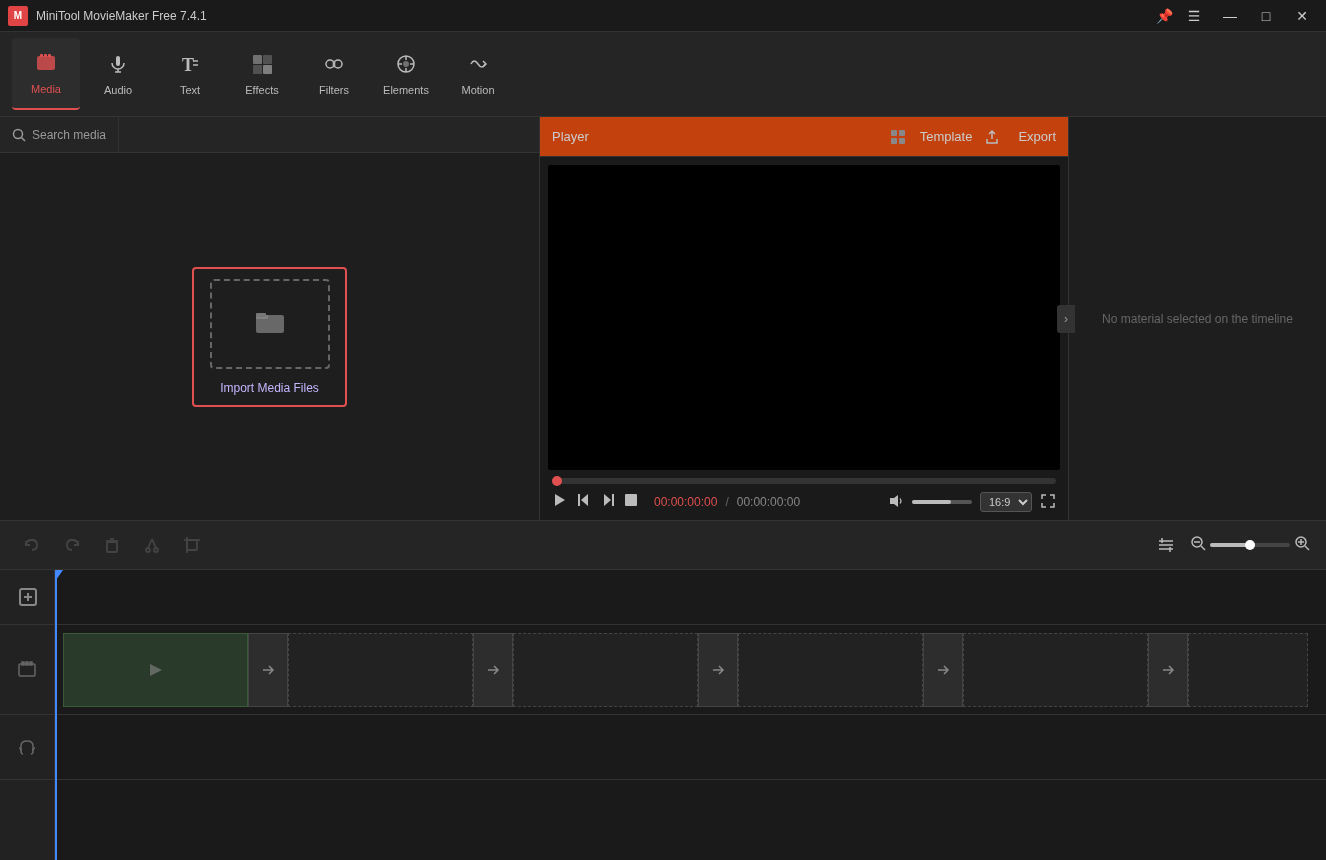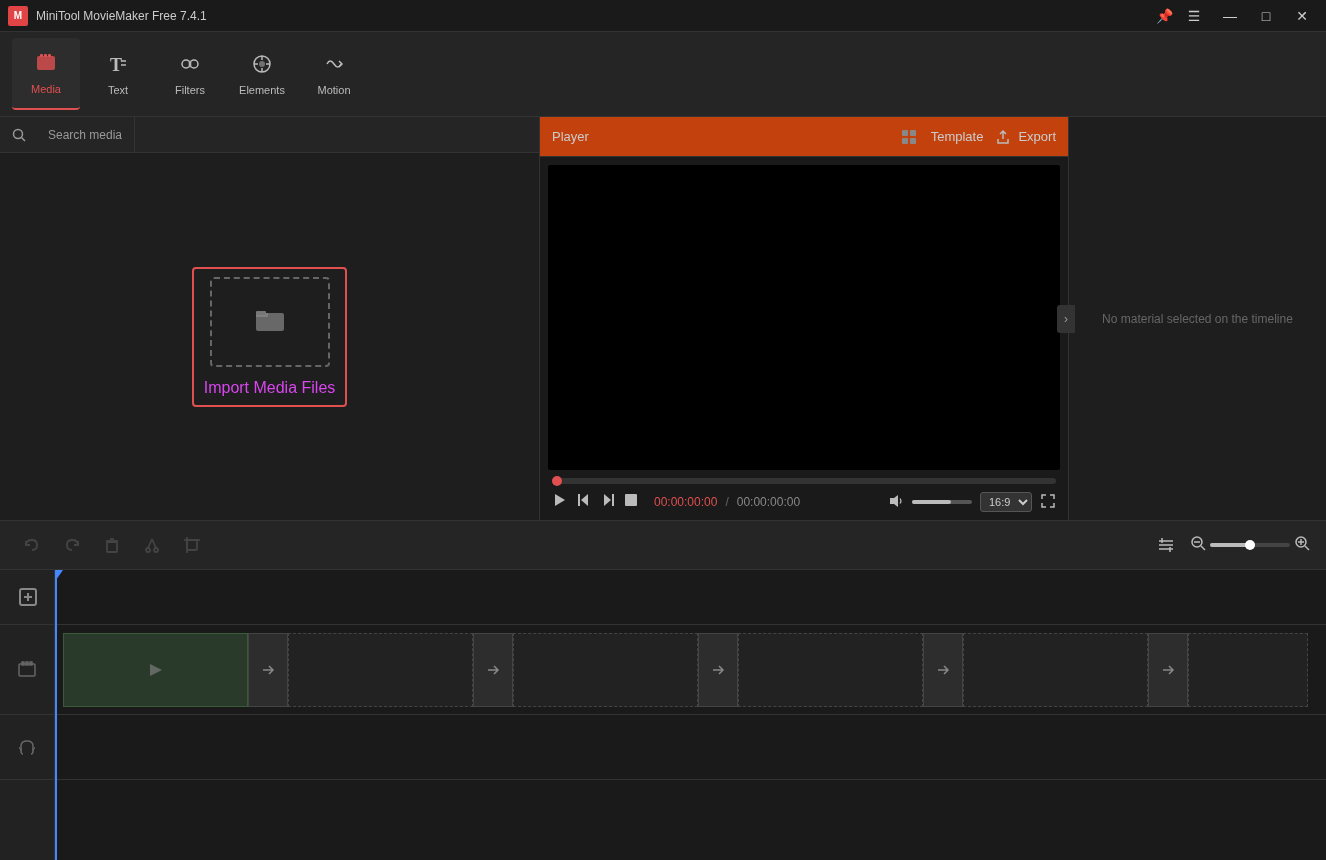--- a/index.html
+++ b/index.html
@@ -60,37 +60,37 @@
     #left-panel-toolbar {
       height: 36px;
       background: #252525;
       display: flex;
       align-items: center;
       border-bottom: 1px solid #333;
     }
     #search-media-btn {
       display: flex;
       align-items: center;
-      gap: 22px;
-      padding: 0 12px;
-      height: 36px;
-      color: #999;
-      font-size: 12px;
-      cursor: pointer;
-      border-right: 1px solid #333;
-    }
-    #download-youtube-btn {
-      display: flex;
-      align-items: center;
       gap: 6px;
       padding: 0 12px;
       height: 36px;
       color: #999;
       font-size: 12px;
       cursor: pointer;
+      border-right: 1px solid #333;
+    }
+    #download-youtube-btn {
+      display: flex;
+      align-items: center;
+      gap: 6px;
+      padding: 0 12px;
+      height: 36px;
+      color: #999;
+      font-size: 12px;
+      cursor: pointer;
     }
 
     #left-panel-body {
       display: flex;
       flex: 1;
     }
     #sidebar {
       width: 145px;
       background: #1a1a1a;
       border-right: 1px solid #333;
@@ -128,21 +128,21 @@
     #import-box-inner {
       width: 120px;
       height: 90px;
       border: 2px dashed #666;
       border-radius: 4px;
       display: flex;
       align-items: center;
       justify-content: center;
     }
     #import-box-inner .folder-icon { font-size: 24px; color: #999; }
-    #import-box-label { font-size: 16px; color: #d946ef; }
+    #import-box-label { font-size: 12px; color: #c4b5fd; }
 
     
     #player-area {
       flex: 1;
       background: #1a1a1a;
       display: flex;
       flex-direction: column;
     }
     #player-header {
       height: 40px;
@@ -159,21 +159,21 @@
       display: flex;
       align-items: center;
       gap: 14px;
       font-size: 13px;
       color: #ccc;
       cursor: pointer;
     }
     #export-btn {
       display: flex;
       align-items: center;
-      gap: 7px;
+      gap: 18px;
       font-size: 13px;
       color: #ccc;
       cursor: pointer;
     }
 
     #player-video {
       flex: 1;
       background: #000;
       margin: 8px;
       border-radius: 2px;
@@ -389,26 +389,48 @@
         <rect x="5" y="2" width="3" height="3" rx="1" fill="#e05050"></rect>
         <rect x="9" y="2" width="3" height="3" rx="1" fill="#e05050"></rect>
         <rect x="13" y="2" width="3" height="3" rx="1" fill="#e05050"></rect>
       </svg>
     </span>
     <span>Media</span>
   </div>
   <div class="toolbar-item">
     <span class="icon">
       <svg width="22" height="22" viewBox="0 0 22 22" fill="none">
+        <rect x="9" y="3" width="4" height="10" rx="2" fill="#bbb"></rect>
+        <path d="M5 10c0 3.3 2.7 6 6 6s6-2.7 6-6" stroke="#bbb" stroke-width="1.5" fill="none"></path>
+        <line x1="11" y1="16" x2="11" y2="19" stroke="#bbb" stroke-width="1.5"></line>
+        <line x1="8" y1="19" x2="14" y2="19" stroke="#bbb" stroke-width="1.5"></line>
+      </svg>
+    </span>
+    <span>Audio</span>
+  </div>
+  <div class="toolbar-item">
+    <span class="icon">
+      <svg width="22" height="22" viewBox="0 0 22 22" fill="none">
         <text x="3" y="18" font-size="18" font-weight="bold" fill="#bbb" font-family="serif">T</text>
         <line x1="14" y1="8" x2="19" y2="8" stroke="#bbb" stroke-width="1.5"></line>
         <line x1="14" y1="12" x2="19" y2="12" stroke="#bbb" stroke-width="1.5"></line>
       </svg>
     </span>
     <span>Text</span>
+  </div>
+  <div class="toolbar-item">
+    <span class="icon">
+      <svg width="22" height="22" viewBox="0 0 22 22" fill="none">
+        <rect x="2" y="2" width="9" height="9" rx="1" fill="#bbb" opacity="0.5"></rect>
+        <rect x="2" y="12" width="9" height="9" rx="1" fill="#bbb" opacity="0.3"></rect>
+        <rect x="12" y="2" width="9" height="9" rx="1" fill="#bbb" opacity="0.3"></rect>
+        <rect x="12" y="12" width="9" height="9" rx="1" fill="#bbb" opacity="0.6"></rect>
+      </svg>
+    </span>
+    <span>Effects</span>
   </div>
   <div class="toolbar-item">
     <span class="icon">
       <svg width="22" height="22" viewBox="0 0 22 22" fill="none">
         <circle cx="7" cy="11" r="4" fill="none" stroke="#bbb" stroke-width="1.5"></circle>
         <circle cx="15" cy="11" r="4" fill="none" stroke="#bbb" stroke-width="1.5"></circle>
         <ellipse cx="11" cy="11" rx="2" ry="4" fill="#bbb" opacity="0.3"></ellipse>
       </svg>
     </span>
     <span>Filters</span>

